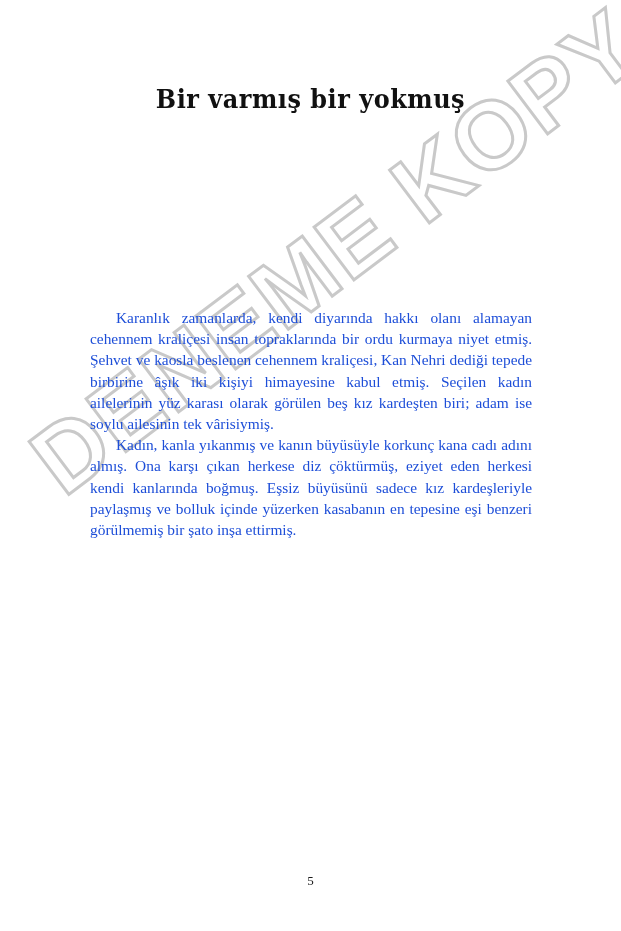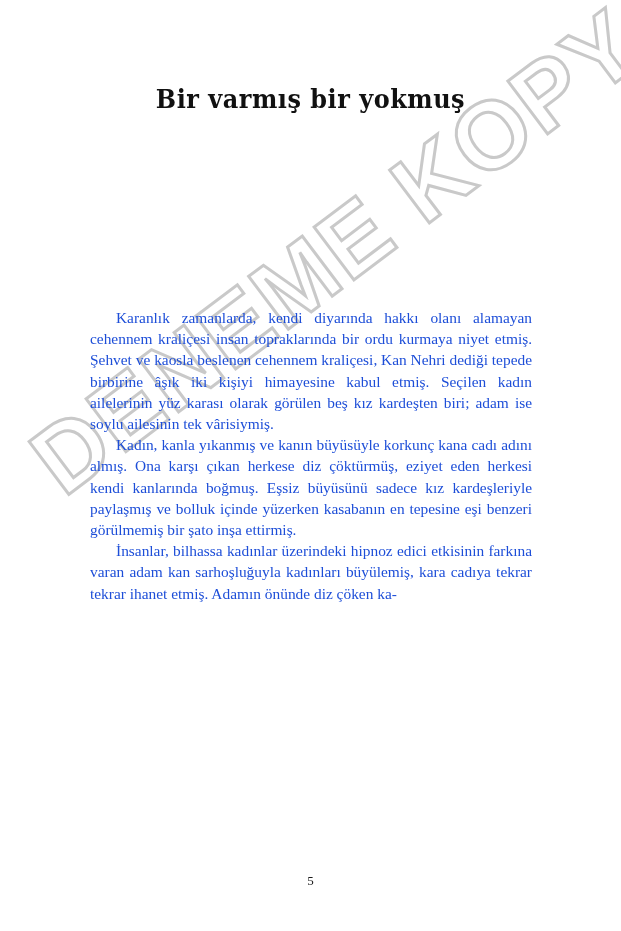--- a/index.html
+++ b/index.html
@@ -107,18 +107,17 @@
 
   <div class="watermark-layer">
     <div class="watermark-text">DENEME KOPYA</div>
   </div>
 
   <div class="chapter-title">Bir varmış bir yokmuş</div>
 
   <div class="body-text">
     <p>Karanlık zamanlarda, kendi diyarında hakkı olanı alamayan cehennem kraliçesi insan topraklarında bir ordu kurmaya niyet etmiş. Şehvet ve kaosla beslenen cehennem kraliçesi, Kan Nehri dediği tepede birbirine âşık iki kişiyi himayesine kabul etmiş. Seçilen kadın ailelerinin yüz karası olarak görülen beş kız kardeşten biri; adam ise soylu ailesinin tek vârisiymiş.</p>
     <p>Kadın, kanla yıkanmış ve kanın büyüsüyle korkunç kana cadı adını almış. Ona karşı çıkan herkese diz çöktürmüş, eziyet eden herkesi kendi kanlarında boğmuş. Eşsiz büyüsünü sadece kız kardeşleriyle paylaşmış ve bolluk içinde yüzerken kasabanın en tepesine eşi benzeri görülmemiş bir şato inşa ettirmiş.</p>
-    <p>İnsanlar, bilhassa kadınlar üzerindeki hipnoz edici etkisinin farkına varan adam kan sarhoşluğuyla kadınları büyülemiş, kara cadıya tekrar tekrar ihanet etmiş. Adamın önünde diz çöken ka-</p>
   </div>
 
   <div class="folio">5</div>
 
 </div>
 
 </body></html>

